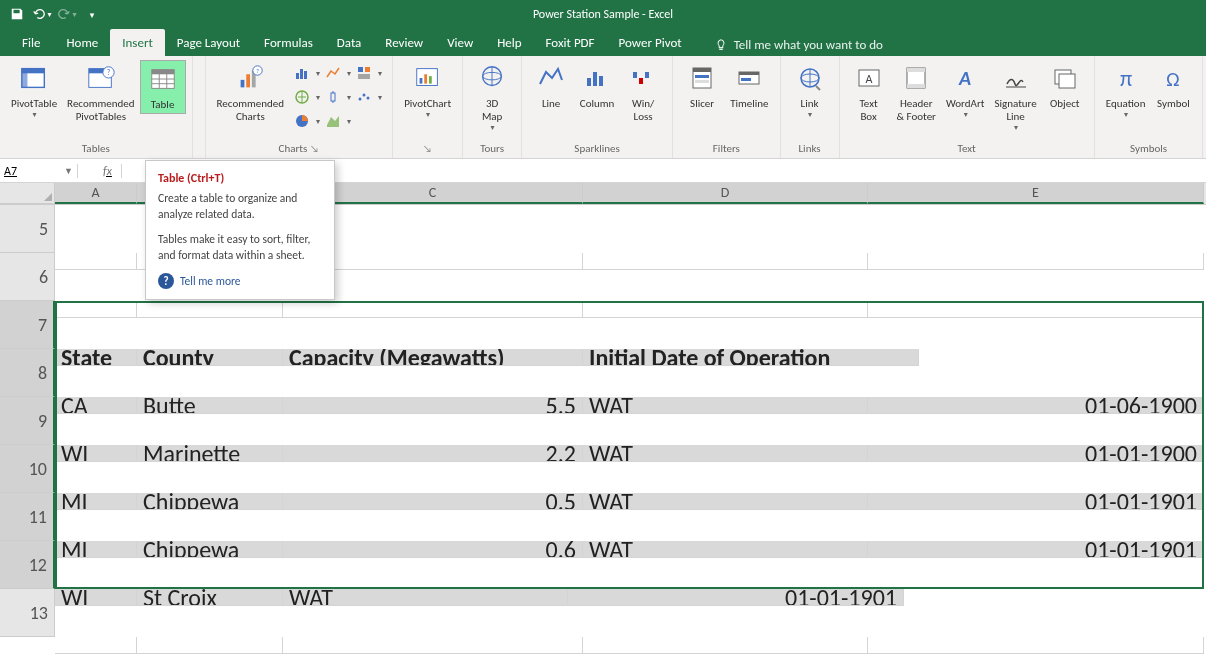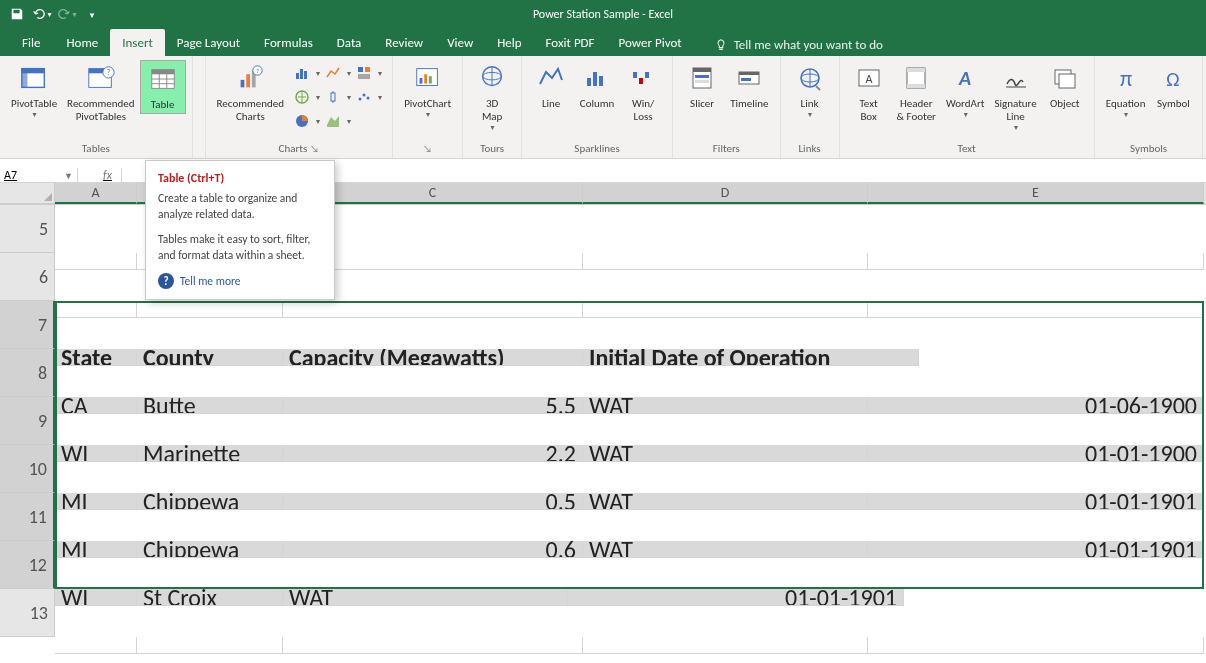--- a/index.html
+++ b/index.html
@@ -28,21 +28,21 @@
   .dlaunch { font-size:10px; color:#888; cursor:pointer; }
   .bigbtn { display:flex; flex-direction:column; align-items:center; justify-content:flex-start; padding: 2px 5px; cursor:pointer; font-size:11px; color:#333; text-align:center; line-height:1.2; min-width:46px; }
   .bigbtn .icon { width:32px; height:32px; margin-bottom:3px; display:flex; align-items:center; justify-content:center; }
   .bigbtn.selected { background:#86efac; border:1px solid #aaa; }
   .smallstack { display:flex; flex-direction:column; gap:2px; padding:2px 4px;}
   .smallbtn { display:flex; align-items:center; gap:4px; font-size:11px; color:#333; cursor:pointer; height:22px; }
   .smallbtn .sicon{width:18px;height:18px;display:flex;align-items:center;justify-content:center;}
   .addins-group { border-right:none; padding-left:10px;}
 
   
-  .fbar { height: 24px; border-bottom:1px solid #d4d4d4; display:flex; align-items:flex-end; background:#fff;text-decoration:underline;}
+  .fbar { height: 24px; border-bottom:1px solid #d4d4d4; display:flex; align-items:center; background:#fff;text-decoration:underline;}
   .namebox { width:78px; border-right:1px solid #d4d4d4; display:flex; align-items:center; padding:0 4px; font-size:12px; position:relative;}
   .namebox .dd { position:absolute; right:4px; color:#777; font-size:9px;}
   .fdiv { width:16px; border-right:1px solid #d4d4d4;}
   .fxicon { width:28px; display:flex; align-items:center; justify-content:center; color:#777; font-style:italic; font-size:12px; border-right:1px solid #d4d4d4;}
   .formula-input { flex:1; padding:2px 6px; font-size:12px; border:none; outline:none;}
 
   
   .tooltip { position:absolute; left:145px; top:160px; width:190px; background:#fff; border:1px solid #c8c8c8; box-shadow: 3px 3px 8px rgba(0,0,0,.2); padding:10px 12px; font-size:11.5px; color:#444; z-index:50;}
   .tooltip .tt-title { font-weight:600; color:#b91c1c; margin-bottom:6px; font-size:12px;}
   .tooltip p { margin-bottom:10px; line-height:1.35;}

